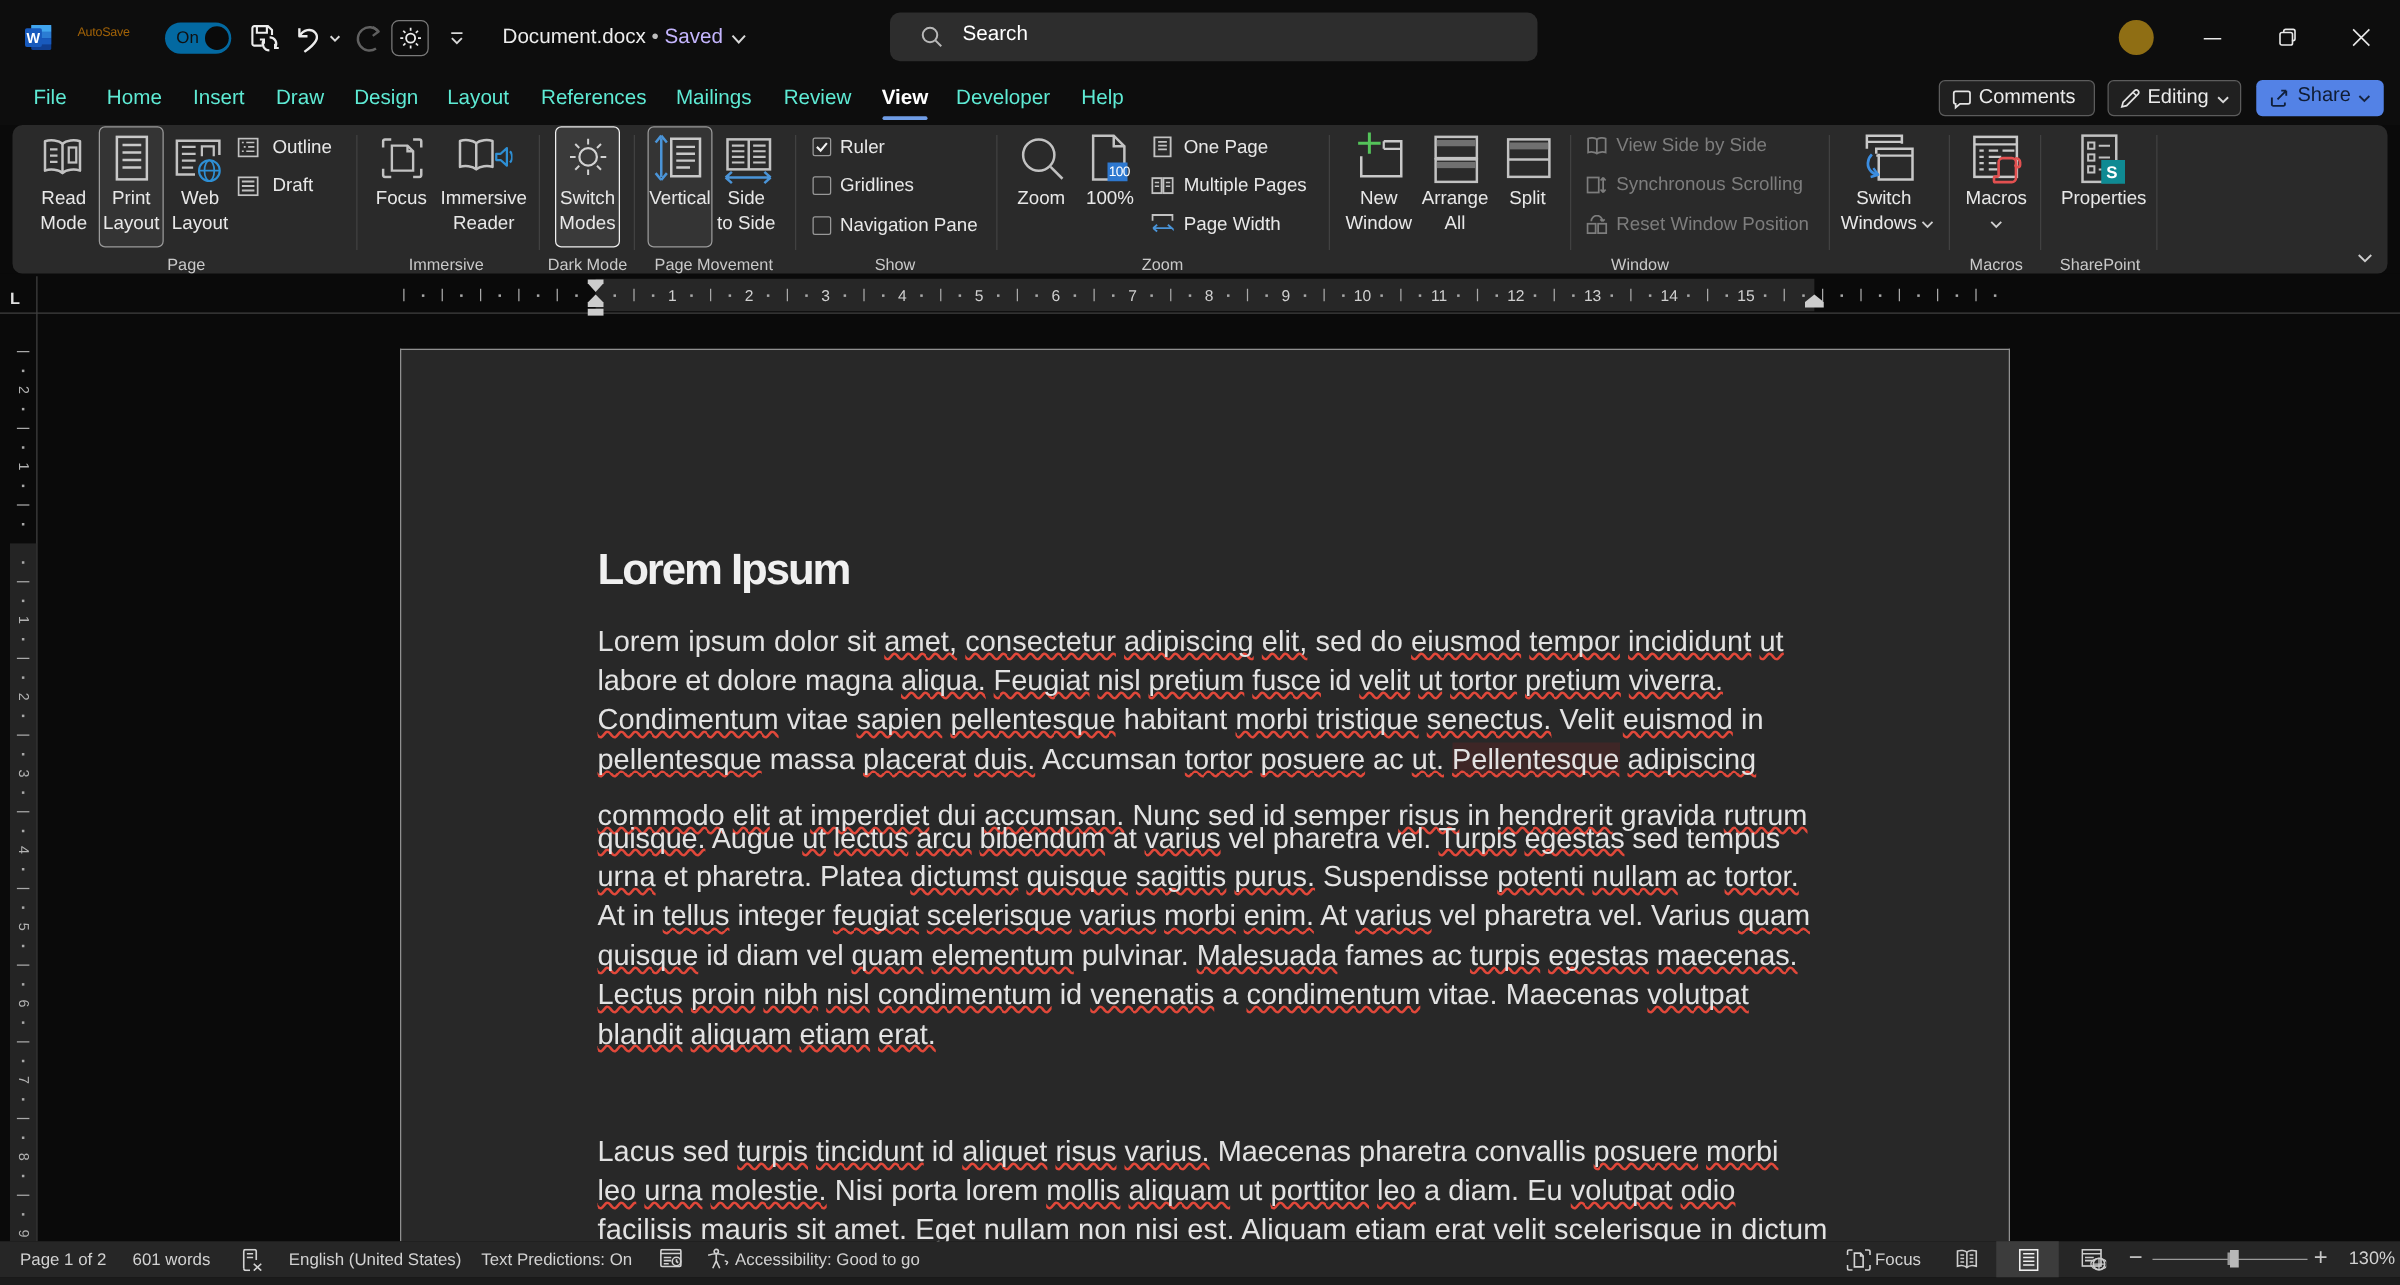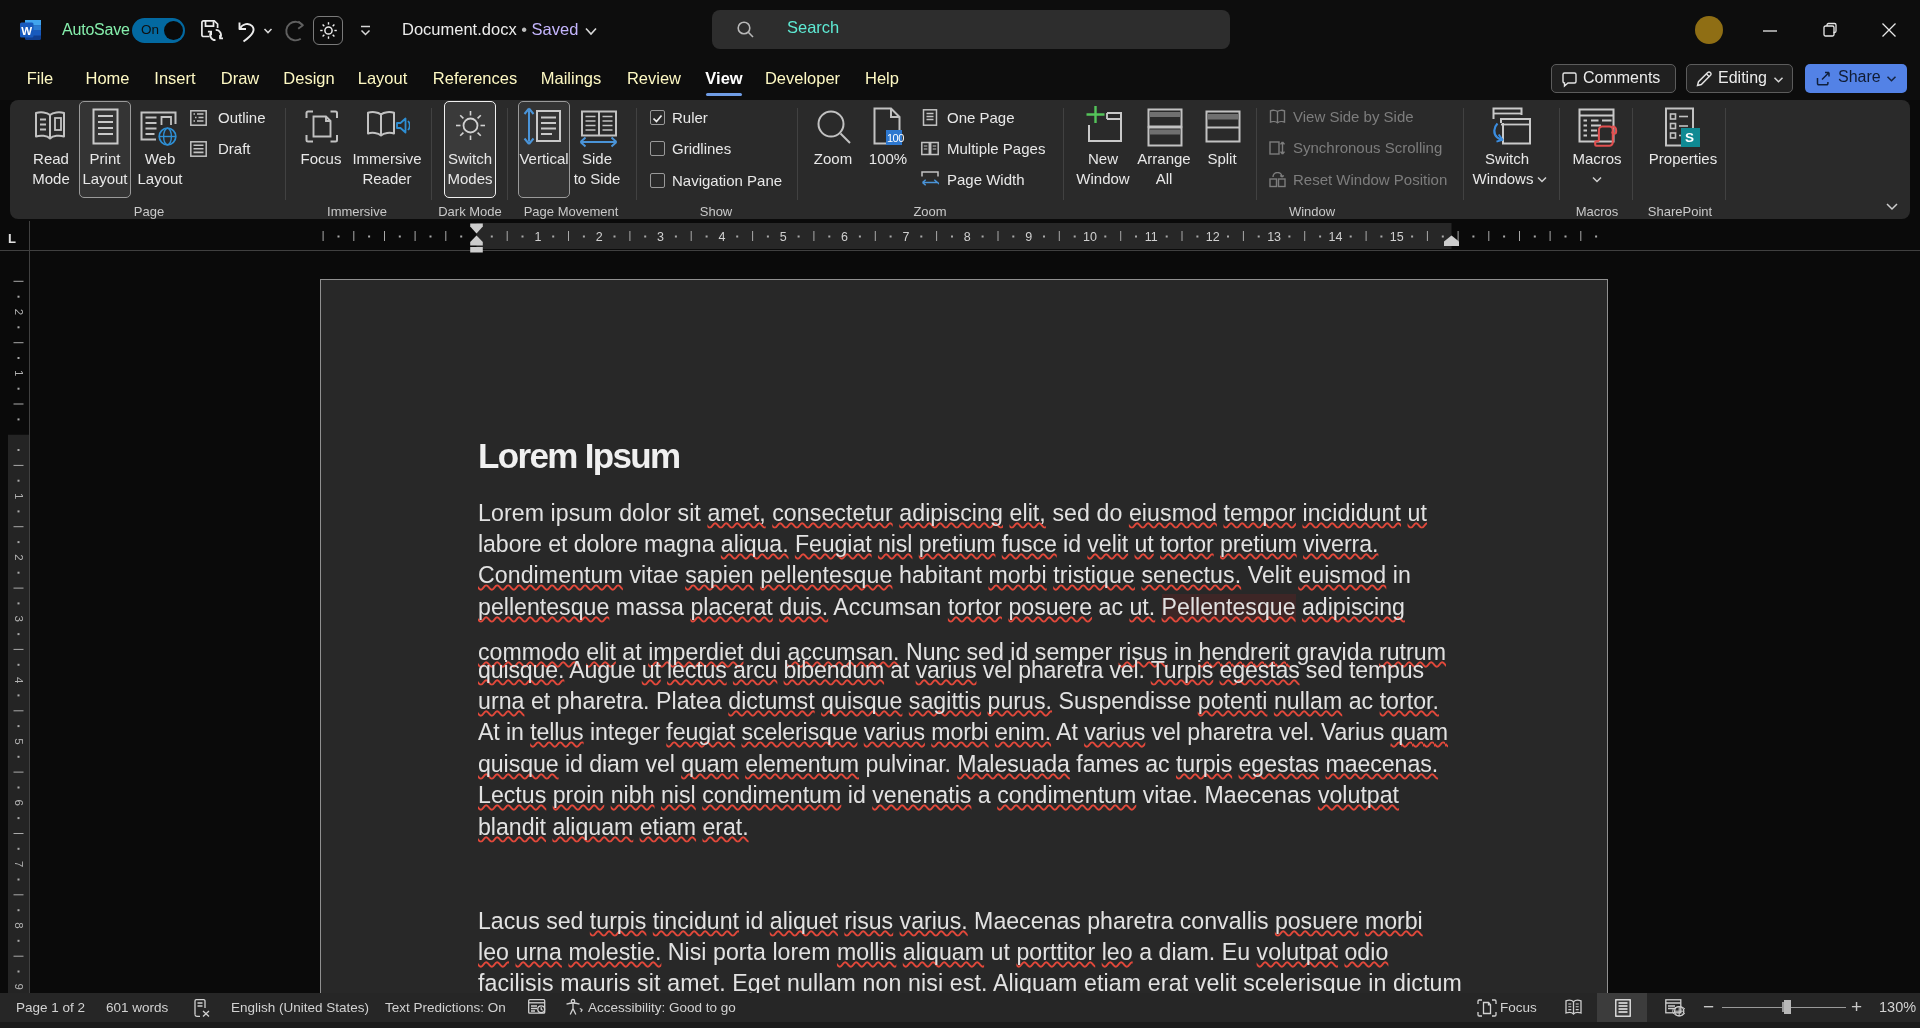--- a/index.html
+++ b/index.html
@@ -2,21 +2,21 @@
 <html><head>
 <meta charset="utf-8">
 <style>
 * { margin:0; padding:0; box-sizing:border-box; }
 html,body { width:1920px; height:1028px; overflow:hidden; background:#0a0a0a; font-family:"Liberation Sans",sans-serif; }
 .abs { position:absolute; }
 #app { position:relative; width:1920px; height:1028px; background:#0a0a0a; }
 
 #titlebar { position:absolute; left:0; top:0; width:1920px; height:60px; background:#0d0d0d; }
 #tabrow { position:absolute; left:0; top:60px; width:1920px; height:40px; background:#0d0d0d; }
-.tab { position:absolute; top:0; height:36px; line-height:36px; color:#fef9c3; font-size:16.5px; text-align:center; }
+.tab { position:absolute; top:0; height:36px; line-height:36px; color:#5eead4; font-size:16.5px; text-align:center; }
 .tab.sel { color:#fff; font-weight:bold; }
 #tabunderline { position:absolute; left:706px; top:93px; width:36px; height:3px; background:#6f9ce5; border-radius:2px; }
 
 #ribbon { position:absolute; left:10px; top:100px; width:1900px; height:119px; background:#2a2a2a; border-radius:8px; }
 .rsep { position:absolute; top:8px; width:1px; height:92px; background:#414141; }
 .glabel { position:absolute; top:204px; font-size:13px; color:#c9c9c9; text-align:center; transform:translateX(-50%); white-space:nowrap; }
 .biglabel { position:absolute; font-size:15px; color:#e8e8e8; text-align:center; transform:translateX(-50%); white-space:nowrap; line-height:15px; }
 .smalllabel { position:absolute; font-size:15px; color:#e8e8e8; white-space:nowrap; line-height:16px; }
 .dim { color:#7d7d7d !important; }
 .bigbox { position:absolute; width:51px; height:97px; top:1px; border-radius:5px; }
@@ -41,21 +41,21 @@
   <div id="titlebar">
 
     <svg class="abs" style="left:20px;top:19px" width="22" height="22" viewBox="0 0 22 22">
       <rect x="5" y="1" width="16" height="20" rx="1.5" fill="#103f91"></rect>
       <rect x="5" y="1" width="16" height="5.5" fill="#41a5ee"></rect>
       <rect x="5" y="6.5" width="16" height="5" fill="#2b7cd3"></rect>
       <rect x="5" y="11.5" width="16" height="5" fill="#185abd"></rect>
       <rect x="0" y="3.5" width="13.5" height="15" rx="1.5" fill="#185abd"></rect>
       <text x="6.7" y="15.5" font-size="11.5" font-weight="bold" fill="#fff" text-anchor="middle" font-family="Liberation Sans">W</text>
     </svg>
-    <div class="abs" style="left:62px;top:21px;font-size:16px;letter-spacing:-0.2px;color:#86efac">AutoSave</div>
+    <div class="abs" style="left:62px;top:21px;font-size:10px;letter-spacing:-0.2px;color:#a16207">AutoSave</div>
 
     <div class="abs" style="left:132px;top:18px;width:53px;height:25px;background:#0369a1;border-radius:13px">
       <div class="abs" style="left:9px;top:4px;font-size:13.5px;color:#101010">On</div>
       <div class="abs" style="left:32px;top:3px;width:19px;height:19px;background:#0a0a0a;border-radius:50%"></div>
     </div>
 
     <svg class="abs" style="left:200px;top:19px" width="23" height="23" viewBox="0 0 23 23" fill="none" stroke="#ececec" stroke-width="1.7">
       <path d="M9.5 17.5 H3.5 a1.6 1.6 0 0 1-1.6-1.6 V3.5 a1.6 1.6 0 0 1 1.6-1.6 h10.8 L17.6 5 v4"></path>
       <path d="M5.5 1.9 v5.3 h8 V2.2"></path>
       <path d="M15.5 21.2 a5.3 5.3 0 0 1-4.3-8.4" stroke-width="1.8"></path>
@@ -100,21 +100,21 @@
     <div class="abs" style="left:402px;top:20px;font-size:16.5px;color:#ececec">Document.docx <span style="color:#bdbdbd">•</span> <span style="color:#c4b5fd">Saved</span></div>
     <svg class="abs" style="left:583px;top:26px" width="16" height="12" viewBox="0 0 16 12" fill="none" stroke="#d8d8d8" stroke-width="1.6">
       <path d="M3 2.5 l5 5.5 5-5.5"></path>
     </svg>
 
     <div class="abs" style="left:712px;top:10px;width:518px;height:39px;background:#2d2d2d;border-radius:8px">
       <svg class="abs" style="left:24px;top:10px" width="19" height="19" viewBox="0 0 19 19" fill="none" stroke="#b8b8b8" stroke-width="1.6">
         <circle cx="8" cy="8" r="5.8"></circle>
         <path d="M12.3 12.3 L17 17"></path>
       </svg>
-      <div class="abs" style="left:75px;top:8px;font-size:16.5px;color:#5eead4">Search</div>
+      <div class="abs" style="left:58px;top:8px;font-size:16.5px;color:#ffffff">Search</div>
     </div>
 
     <div class="abs" style="left:1695px;top:16px;width:28px;height:28px;border-radius:50%;background:#8f6e14"></div>
 
     <svg class="abs" style="left:1761px;top:22px" width="18" height="18" viewBox="0 0 18 18" stroke="#e8e8e8" stroke-width="1.3" fill="none">
       <path d="M2 9 h14"></path>
     </svg>
     <svg class="abs" style="left:1821px;top:21px" width="18" height="18" viewBox="0 0 18 18" stroke="#e8e8e8" stroke-width="1.3" fill="none">
       <rect x="3" y="5" width="10" height="10" rx="1.5"></rect>
       <path d="M6 5 v-1 a1.5 1.5 0 0 1 1.5-1.5 h6 a1.5 1.5 0 0 1 1.5 1.5 v6 a1.5 1.5 0 0 1-1.5 1.5 h-1"></path>

